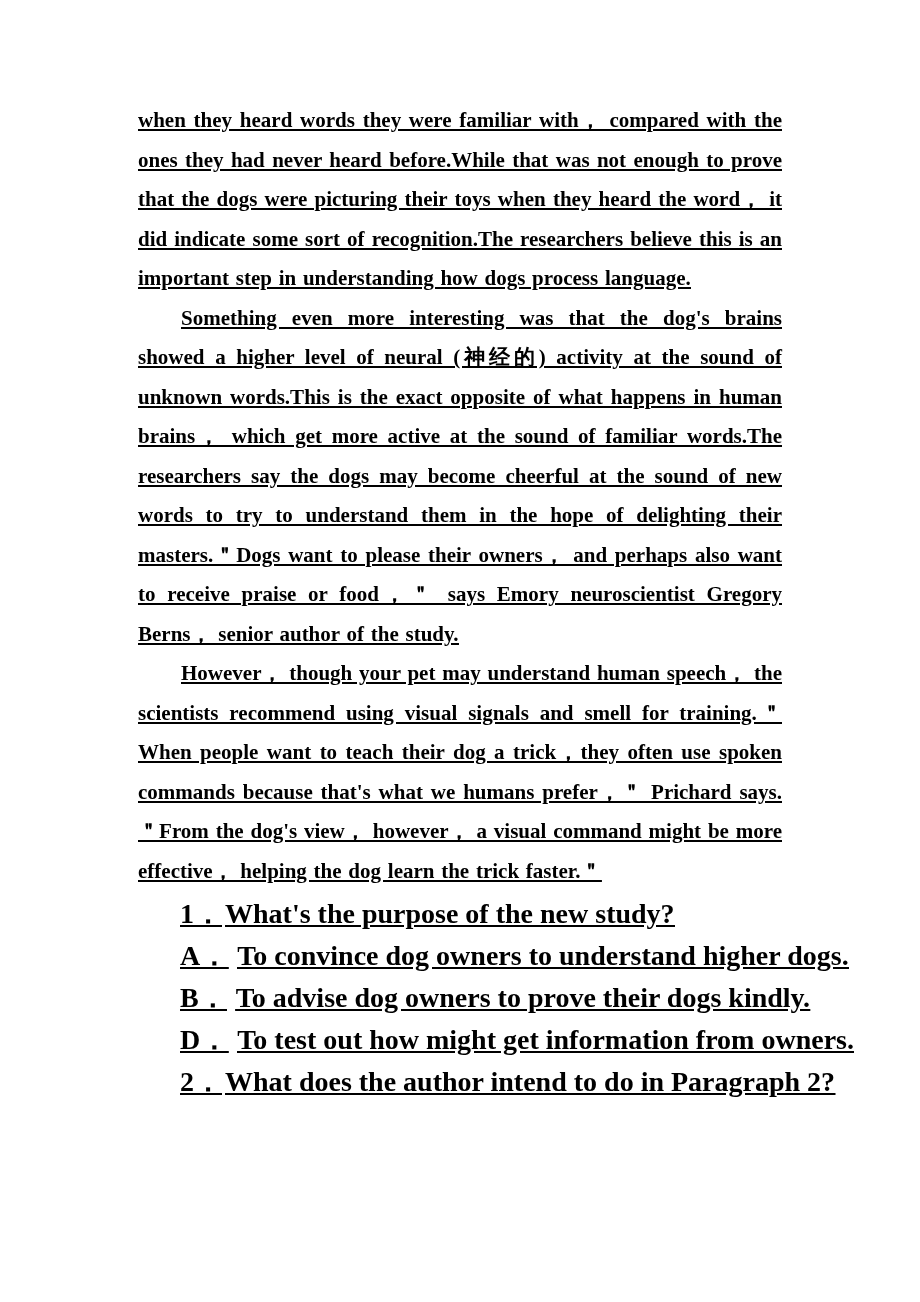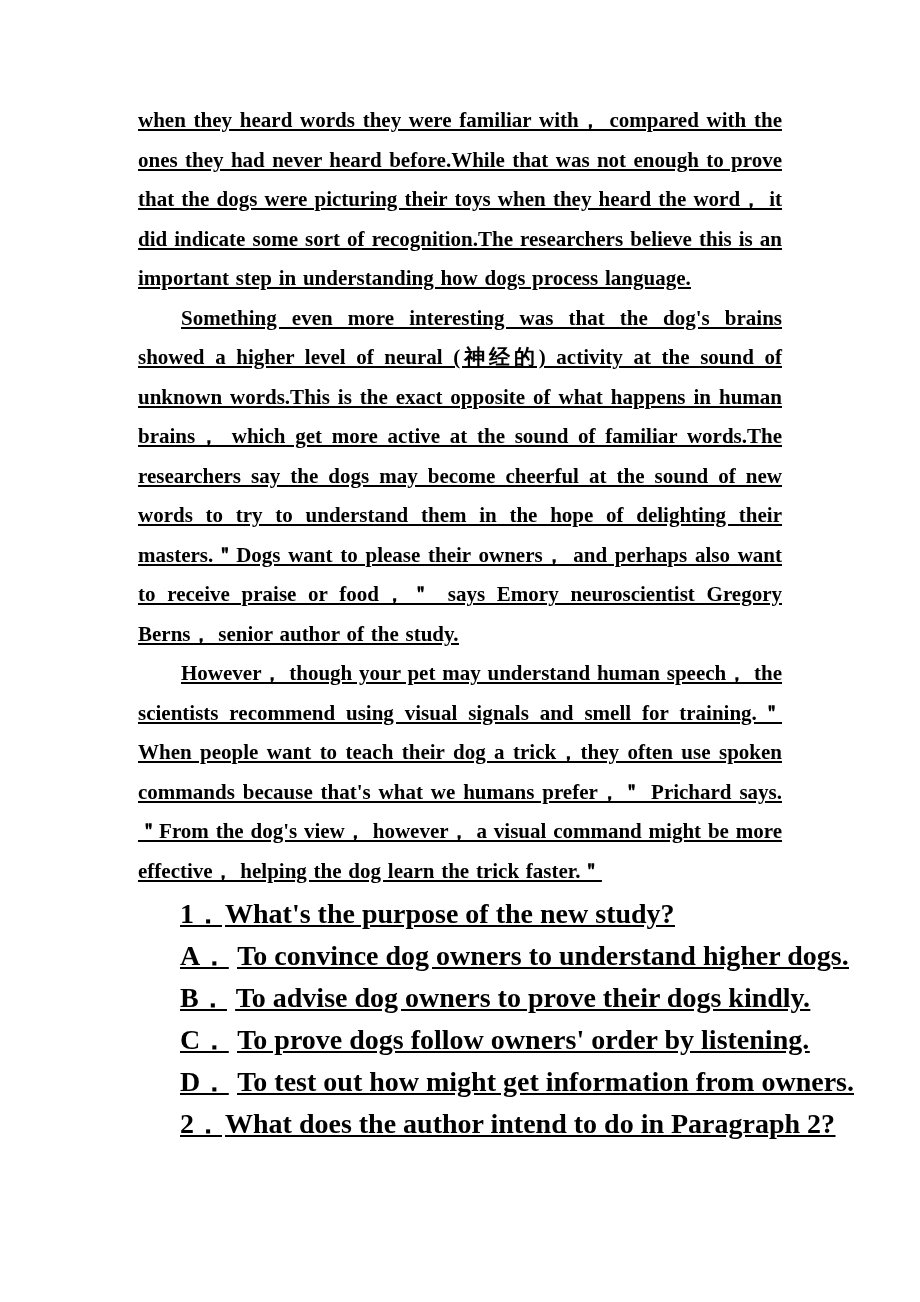--- a/index.html
+++ b/index.html
@@ -51,21 +51,20 @@
   <p class="para indent">However， though your pet may understand human speech， the scientists recommend using visual signals and smell for training.＂When people want to teach their dog a trick，they often use spoken commands because that's what we humans prefer，＂ Prichard says.＂From the dog's view， however， a visual command might be more effective， helping the dog learn the trick faster.＂</p>
 
   <div class="questions">
 
     <p class="q-line question"><span class="q-prefix">1．</span><span>What's the purpose of the new study?</span></p>
 
     <p class="q-line option"><span class="q-prefix">A．</span><span>To convince dog owners to understand higher dogs.</span></p>
 
     <p class="q-line option"><span class="q-prefix">B．</span><span>To advise dog owners to prove their dogs kindly.</span></p>
 
-    <p class="q-line option"><span class="q-prefix">C．</span><span>To prove dogs follow owners' order by listening.</span></p>
 
     <p class="q-line option"><span class="q-prefix">D．</span><span>To test out how might get information from owners.</span></p>
 
     <p class="q-line question"><span class="q-prefix">2．</span><span>What does the author intend to do in Paragraph 2?</span></p>
 
   </div>
 
 </div>
 
 </body></html>

